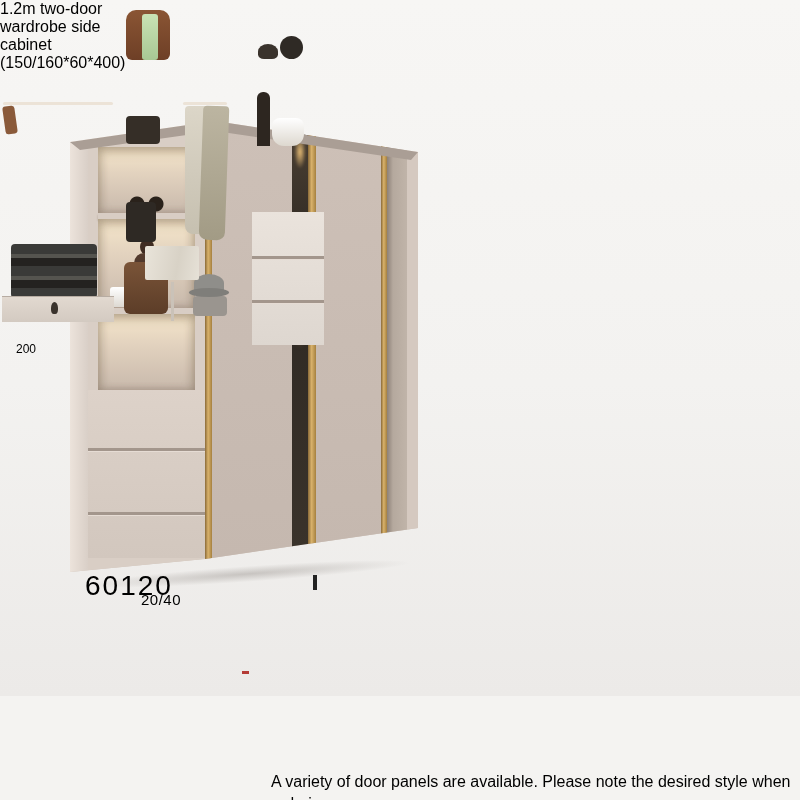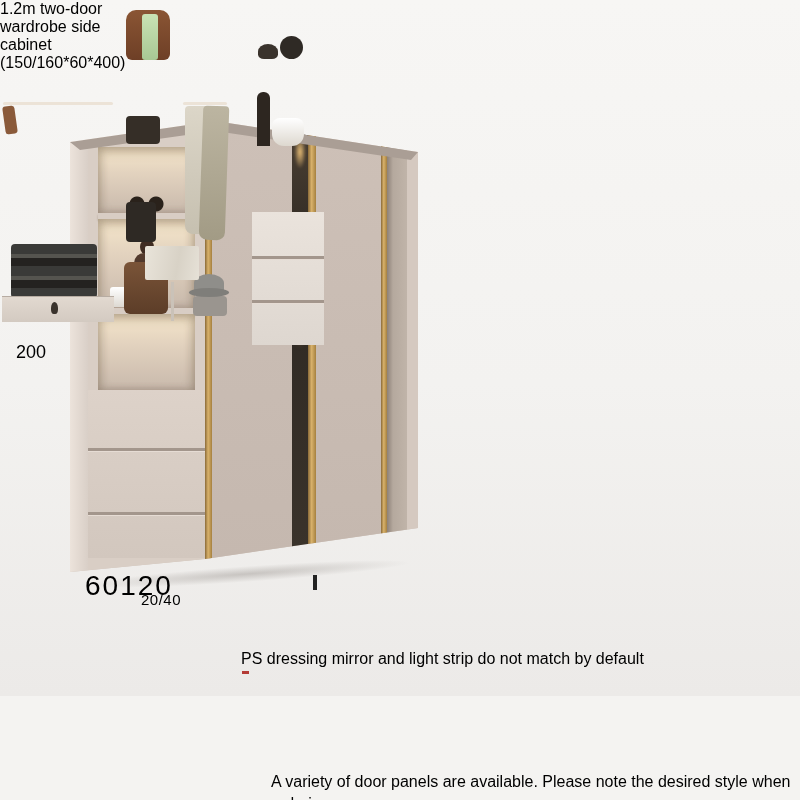--- a/index.html
+++ b/index.html
@@ -174,40 +174,39 @@
     <div class="abs handle" style="left:268px;top:150px;width:28px;height:14px;"></div>
     <div class="abs darkbag" style="left:257px;top:158px;width:52px;height:53px;"></div>
     <div class="abs" style="left:252px;top:212px;width:72px;height:133px;background:linear-gradient(180deg,#eae3dc,#ded7d0);"></div>
     <div class="abs sep" style="left:252px;top:256px;width:72px;height:3px;"></div>
     <div class="abs sep" style="left:252px;top:300px;width:72px;height:3px;"></div>
   </div>
 
   <div class="abs dimline" style="left:56px;top:139px;width:13px;height:2px;"></div>
   <div class="abs dimline" style="left:62px;top:140px;width:2px;height:430px;"></div>
   <div class="abs dimline" style="left:56px;top:569px;width:13px;height:2px;"></div>
-  <div class="abs dimtext" style="left:16px;top:342px;font-size:18px;">200</div>
+  <div class="abs dimtext" style="left:16px;top:342px;font-size:12px;">200</div>
 
   <div class="abs dimline" style="left:85px;top:594px;width:333px;height:2px;transform:rotate(-9.5deg);transform-origin:0 0;"></div>
   <div class="abs dimline" style="left:72px;top:562px;width:2px;height:13px;"></div>
   <div class="abs dimline" style="left:410px;top:531px;width:2px;height:14px;"></div>
 
   <div class="abs whitebox" style="left:67px;top:571px;width:251px;height:25px;"></div>
   <div class="abs" style="left:313px;top:575px;width:4px;height:15px;background:#222222;"></div>
   <div class="abs dimtext" style="left:85px;top:570px;font-size:28px;letter-spacing:2px;">60120</div>
   <div class="abs remnant" style="left:68px;top:592px;width:12px;height:5px;"></div>
   <div class="abs remnant" style="left:84px;top:592px;width:10px;height:5px;"></div>
 
   <div class="abs whitebox" style="left:124px;top:590px;width:84px;height:22px;"></div>
   <div class="abs dimtext" style="left:141px;top:591px;font-size:15px;letter-spacing:.5px;">20/40</div>
   <div class="abs remnant" style="left:162px;top:607px;width:14px;height:4px;"></div>
   <div class="abs remnant" style="left:185px;top:606px;width:8px;height:5px;"></div>
   <div class="abs remnant" style="left:205px;top:607px;width:10px;height:4px;"></div>
 
   <div class="abs whitebox" style="left:237px;top:639px;width:315px;height:37px;"></div>
-  <div class="abs notetext" style="left:241px;top:640px;height:37px;line-height:37px;">PS dressing mirror and light strip do not match by default</div>
   <div class="abs" style="left:242px;top:671px;width:7px;height:3px;background:#b43b36;"></div>
 
   <div class="abs band"></div>
   <div class="abs remnant" style="left:95px;top:699px;width:10px;height:9px;"></div>
   <div class="abs remnant" style="left:182px;top:700px;width:12px;height:8px;"></div>
   <div class="abs remnant" style="left:545px;top:699px;width:10px;height:9px;"></div>
 
   <div class="abs titlebox">
     <div class="abs titletext">1.2m two-door wardrobe   side cabinet (150/160*60*400)</div>
   </div>

